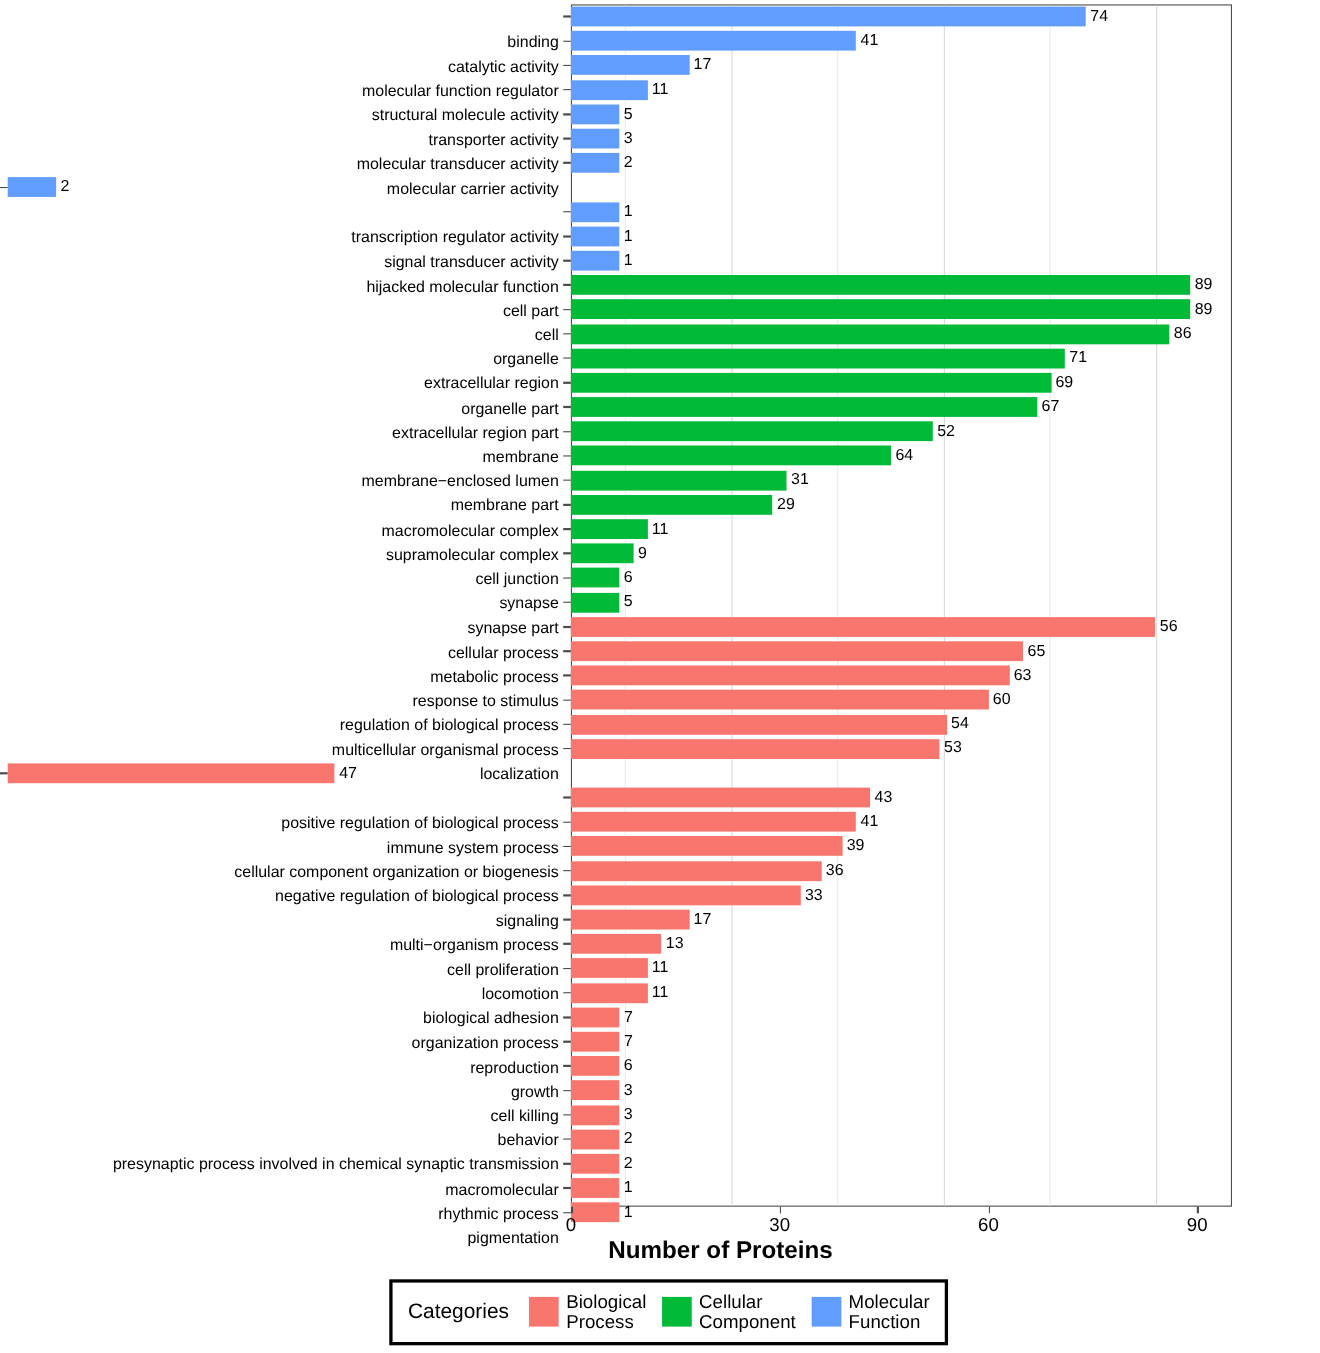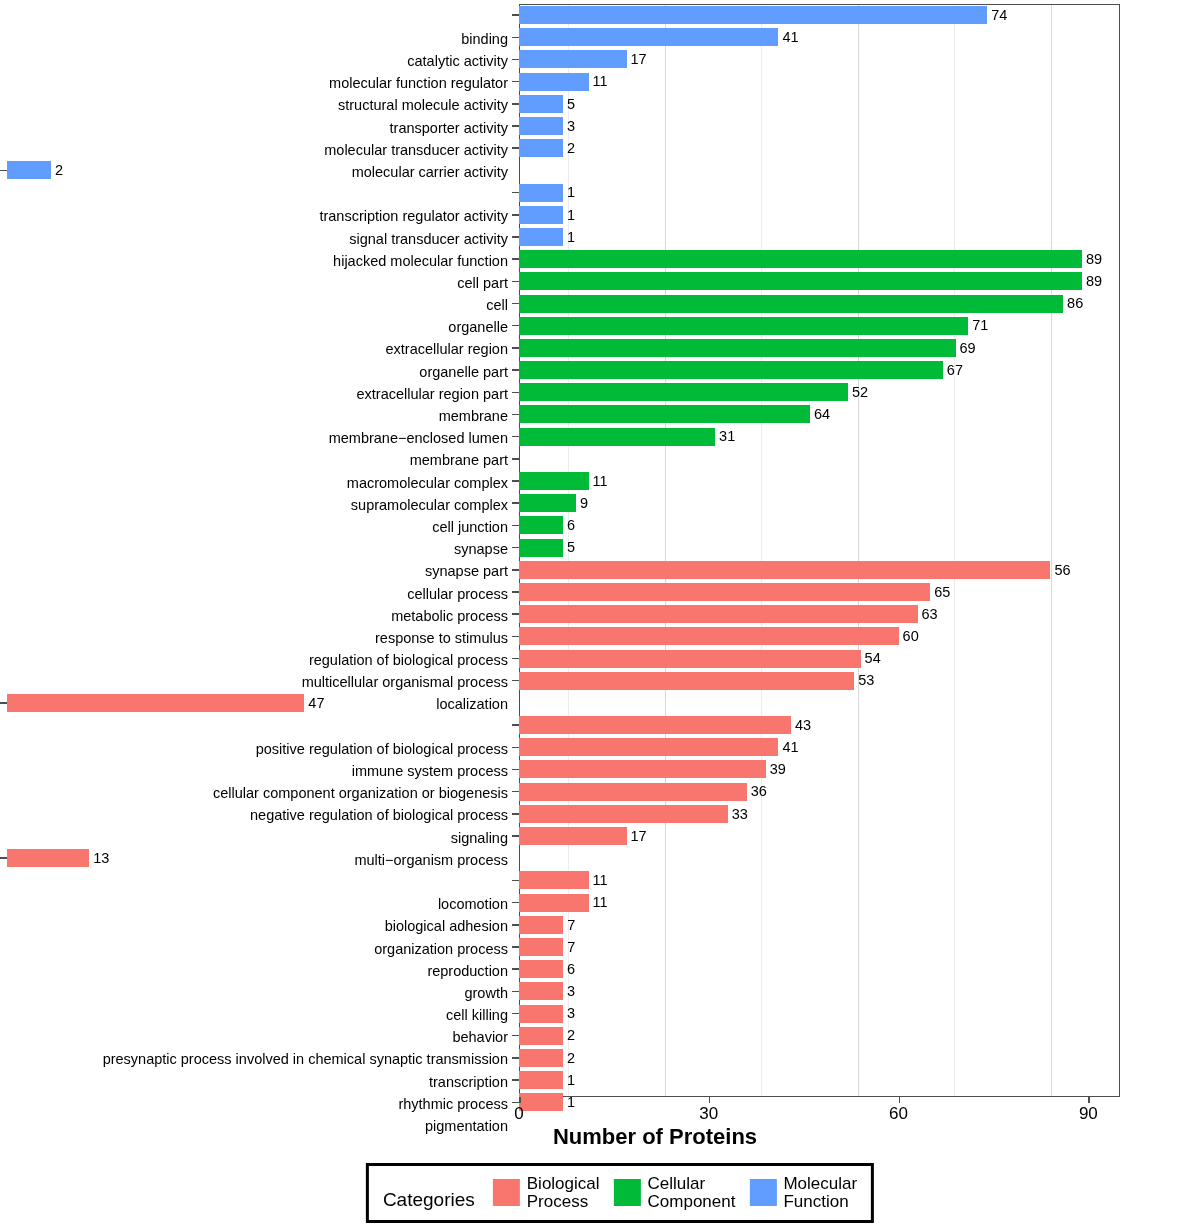--- a/index.html
+++ b/index.html
@@ -138,26 +138,26 @@
     display: inline-block;
     margin-left: 110px;
   }
 
   
   #legend {
     position: absolute;
     left: 604px;
     top: 1163px;
     transform: translateX(-50%);
-    margin-left: 16px;
+    margin-left: 4px;
     border: 3.5px solid #000000;
     background: #ffffff;
     padding: 9px 14px;
     display: flex;
-    align-items: flex-end;
+    align-items: center;
     gap: 14px;
   }
   #legend-title {
     font-size: 19px;
     color: #000000;
     padding-right: 4px;
   }
   .legend-item {
     display: flex;
     align-items: center;
@@ -347,20 +347,24 @@
           <div class="axis-label">membrane part</div>
           <div class="tickmark"></div>
           <div class="barwrap">
             <div class="bar" style="width: 196.116px; background: rgb(0, 186, 56);"></div>
             <div class="barval">31</div>
           </div>
         </div>
         <div class="row">
           <div class="axis-label">macromolecular complex</div>
           <div class="tickmark"></div>
+          <div class="barwrap">
+            <div class="bar" style="width: 183.463px; background: rgb(0, 186, 56);"></div>
+            <div class="barval">29</div>
+          </div>
         </div>
         <div class="row">
           <div class="axis-label">supramolecular complex</div>
           <div class="tickmark"></div>
           <div class="barwrap">
             <div class="bar" style="width: 69.5895px; background: rgb(0, 186, 56);"></div>
             <div class="barval">11</div>
           </div>
         </div>
         <div class="row">
@@ -484,20 +488,21 @@
         </div>
         <div class="row">
           <div class="axis-label">multi−organism process</div>
           <div class="tickmark"></div>
           <div class="barwrap">
             <div class="bar" style="width: 107.547px; background: rgb(248, 118, 109);"></div>
             <div class="barval">17</div>
           </div>
         </div>
         <div class="row">
+          <div class="axis-label">cell proliferation</div>
           <div class="tickmark"></div>
           <div class="barwrap">
             <div class="bar" style="width: 82.2421px; background: rgb(248, 118, 109);"></div>
             <div class="barval">13</div>
           </div>
         </div>
         <div class="row">
           <div class="axis-label">locomotion</div>
           <div class="tickmark"></div>
           <div class="barwrap">
@@ -555,21 +560,21 @@
         </div>
         <div class="row">
           <div class="axis-label">presynaptic process involved in chemical synaptic transmission</div>
           <div class="tickmark"></div>
           <div class="barwrap">
             <div class="bar" style="width: 44px; background: rgb(248, 118, 109);"></div>
             <div class="barval">2</div>
           </div>
         </div>
         <div class="row">
-          <div class="axis-label">transcription</div>
+          <div class="axis-label">macromolecular</div>
           <div class="tickmark"></div>
           <div class="barwrap">
             <div class="bar" style="width: 44px; background: rgb(248, 118, 109);"></div>
             <div class="barval">2</div>
           </div>
         </div>
         <div class="row">
           <div class="axis-label">rhythmic process</div>
           <div class="tickmark"></div>
           <div class="barwrap">

